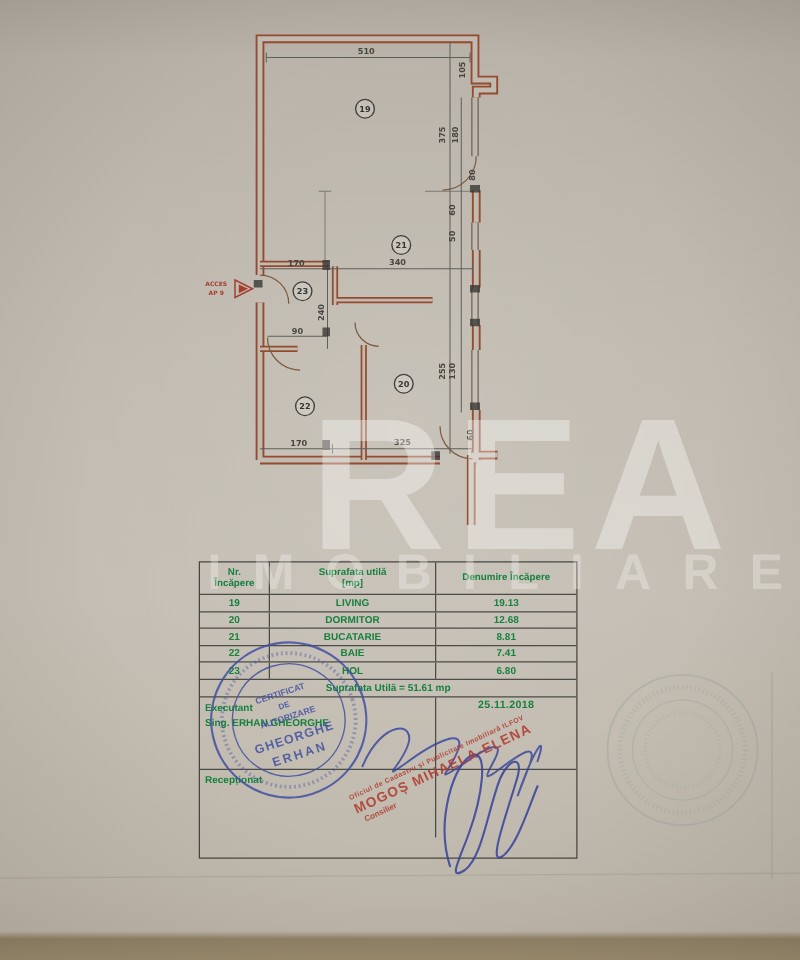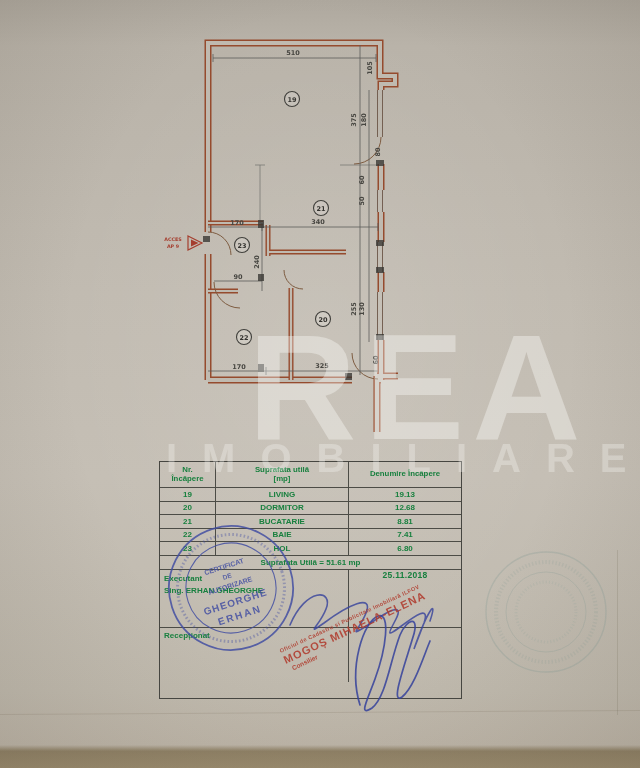--- a/index.html
+++ b/index.html
@@ -4,21 +4,21 @@
 <style>
   html,body{margin:0;padding:0;}
   body{
     width:640px;height:768px;position:relative;overflow:hidden;
     font-family:"Liberation Sans",sans-serif;
     background:
       linear-gradient(180deg,#aea89e 0%,#b9b3a9 6%,#c1bbb1 38%,#c5bfb5 62%,#c0baae 90%,#bdb5a8 97%,#8f8166 97.8%,#9a8b6e 100%);
   }
   .vignette{position:absolute;inset:0;z-index:0;pointer-events:none;
     background:radial-gradient(ellipse at 50% 45%,rgba(255,255,255,.10) 0%,rgba(0,0,0,0) 55%,rgba(60,50,35,.12) 100%);}
-  .scan{position:absolute;inset:0;filter:blur(.25px) contrast(.97);margin-top:12px;}
+  .scan{position:absolute;inset:0;filter:blur(.25px) contrast(.97);}
   
   svg.plan{position:absolute;left:0;top:0;z-index:2;}
   .wall{fill:none;stroke:#96492b;stroke-width:7;stroke-linecap:butt;}
   .wall-in{fill:none;stroke:#c2bcb2;stroke-width:4;stroke-linecap:butt;}
   .iwall{fill:none;stroke:#96492b;stroke-width:5;}
   .iwall-in{fill:none;stroke:#c2bcb2;stroke-width:2.2;}
   .glass{stroke:#6b5546;stroke-width:.9;fill:none;}
   .dimline{stroke:#5c5c58;stroke-width:.8;fill:none;}
   .thinref{stroke:#7a7a74;stroke-width:.8;fill:none;}
   .arc{stroke:#7d5a3e;stroke-width:1;fill:none;}

